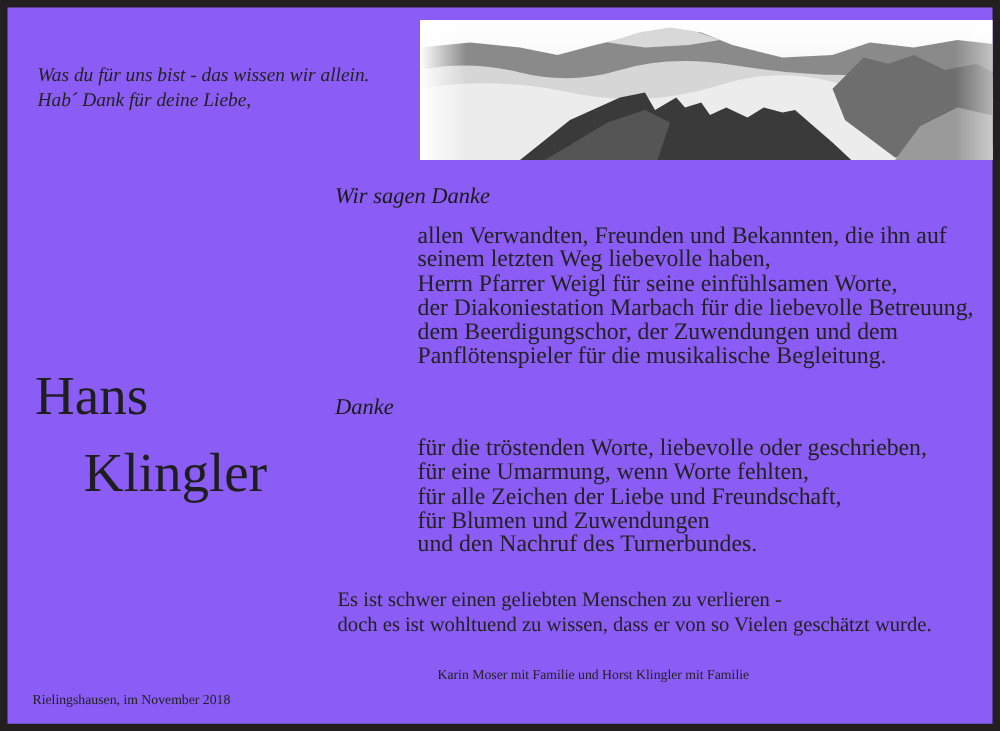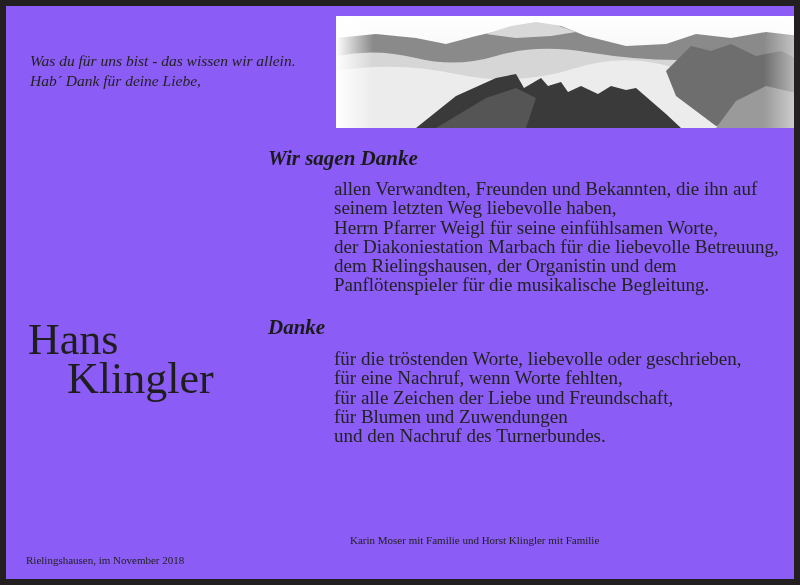--- a/index.html
+++ b/index.html
@@ -1,21 +1,21 @@
 <!DOCTYPE html>
 <html><head>
 <meta charset="utf-8">
 <style>
   html, body { margin:0; padding:0; }
   body { width:800px; height:585px; background:#231f20; position:relative; overflow:hidden; font-family:"Liberation Serif","DejaVu Serif",serif; color:#1a1a1a; }
   .card { position:absolute; left:6px; top:6px; width:788px; height:573px; background:#8b5cf6; overflow:hidden; }
   .poem { position:absolute; left:24px; top:45px; font-style:italic; font-size:15.5px; line-height:20px; color:#222; }
   .poem div { white-space:nowrap; }
   .mountain { position:absolute; left:330px; top:10px; width:465px; height:112px; }
-  .h-title { position:absolute; font-weight:bold; font-style:italic; font-size:21px; color:#1a1a1a; white-space:nowrap; }
+  .h-title { position:absolute; font-weight:normal; font-style:italic; font-size:18px; color:#1a1a1a; white-space:nowrap; }
   .lines { position:absolute; font-size:19px; line-height:19.3px; color:#222; }
   .lines div { white-space:nowrap; }
   .name { position:absolute; font-size:44px; color:#1e1e1e; line-height:1; white-space:nowrap; }
   .closing { position:absolute; left:264px; top:464px; font-size:16.5px; line-height:19.5px; color:#222; }
   .closing div { white-space:nowrap; }
   .place { position:absolute; left:20px; top:548px; font-size:11px; color:#222; white-space:nowrap; }
   .signers { position:absolute; left:344px; top:528px; font-size:11px; color:#222; white-space:nowrap; }
 </style>
 </head>
 <body>
@@ -61,32 +61,36 @@
       <rect width="465" height="112" fill="url(#leftfade)"></rect>
     </svg>
   </div>
 
   <div class="h-title" style="left:262px; top:140px;">Wir sagen Danke</div>
   <div class="lines" style="left:328px; top:173px;">
     <div>allen Verwandten, Freunden und Bekannten, die ihn auf</div>
     <div>seinem letzten Weg liebevolle haben,</div>
     <div>Herrn Pfarrer Weigl für seine einfühlsamen Worte,</div>
     <div>der Diakoniestation Marbach für die liebevolle Betreuung,</div>
-    <div>dem Rielingshausen, der Organistin und dem</div>
+    <div>dem Beerdigungschor, der Zuwendungen und dem</div>
     <div>Panflötenspieler für die musikalische Begleitung.</div>
   </div>
 
-  <div class="name" style="left:22px; top:312px;">Hans</div>
+  <div class="name" style="left:22px; top:289px;">Hans</div>
   <div class="name" style="left:61px; top:351px;">Klingler</div>
 
   <div class="h-title" style="left:262px; top:309px;">Danke</div>
   <div class="lines" style="left:328px; top:343px;">
     <div>für die tröstenden Worte, liebevolle oder geschrieben,</div>
-    <div>für eine Nachruf, wenn Worte fehlten,</div>
+    <div>für eine Umarmung, wenn Worte fehlten,</div>
     <div>für alle Zeichen der Liebe und Freundschaft,</div>
     <div>für Blumen und Zuwendungen</div>
     <div>und den Nachruf des Turnerbundes.</div>
   </div>
 
+  <div class="closing">
+    <div>Es ist schwer einen geliebten Menschen zu verlieren -</div>
+    <div>doch es ist wohltuend zu wissen, dass er von so Vielen geschätzt wurde.</div>
+  </div>
 
   <div class="place">Rielingshausen, im November 2018</div>
   <div class="signers">Karin Moser mit Familie und Horst Klingler mit Familie</div>
 </div>
 
 </body></html>

